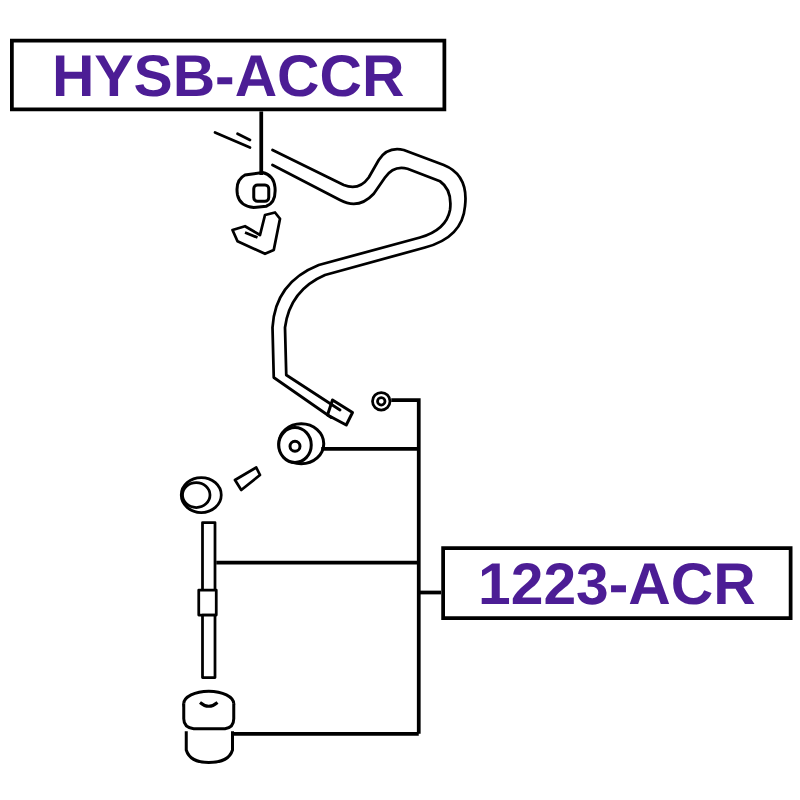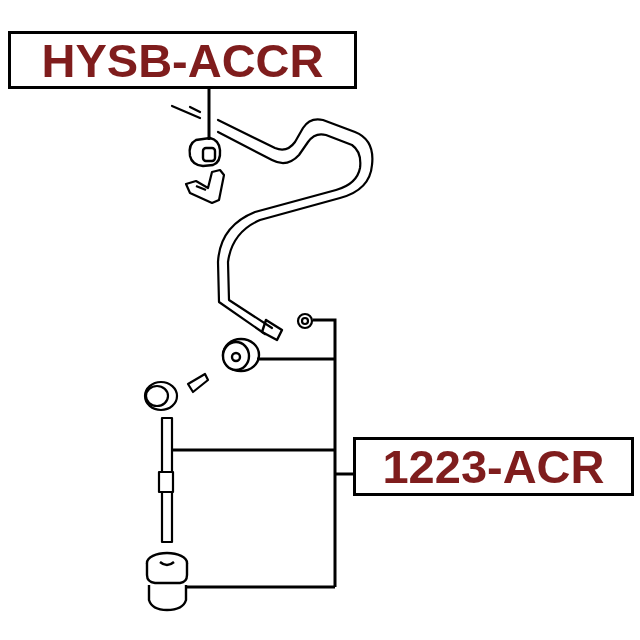--- a/index.html
+++ b/index.html
@@ -1,21 +1,21 @@
 <!DOCTYPE html>
 <html><head>
   <meta charset="utf-8">
   <style>
     html, body { margin: 0; padding: 0; background: #ffffff; }
     body { width: 640px; height: 640px; position: relative; overflow: hidden; font-family: "Liberation Sans", sans-serif; }
     .label-box {
       position: absolute;
       border: 3px solid #000;
       background: #fff;
-      color: #7f1d1d;
+      color: #4c1d95;
       font-family: "Liberation Sans", sans-serif;
       font-weight: bold;
       line-height: 1;
       display: flex; align-items: center; justify-content: center;
       box-sizing: border-box;
     }
     #label-top { left: 8px; top: 31px; width: 349px; height: 58px; font-size: 47px; letter-spacing: 0px; }
     #label-right { left: 353px; top: 437px; width: 281px; height: 59px; font-size: 47px; }
     svg { position: absolute; left: 0; top: 0; }
   </style>

